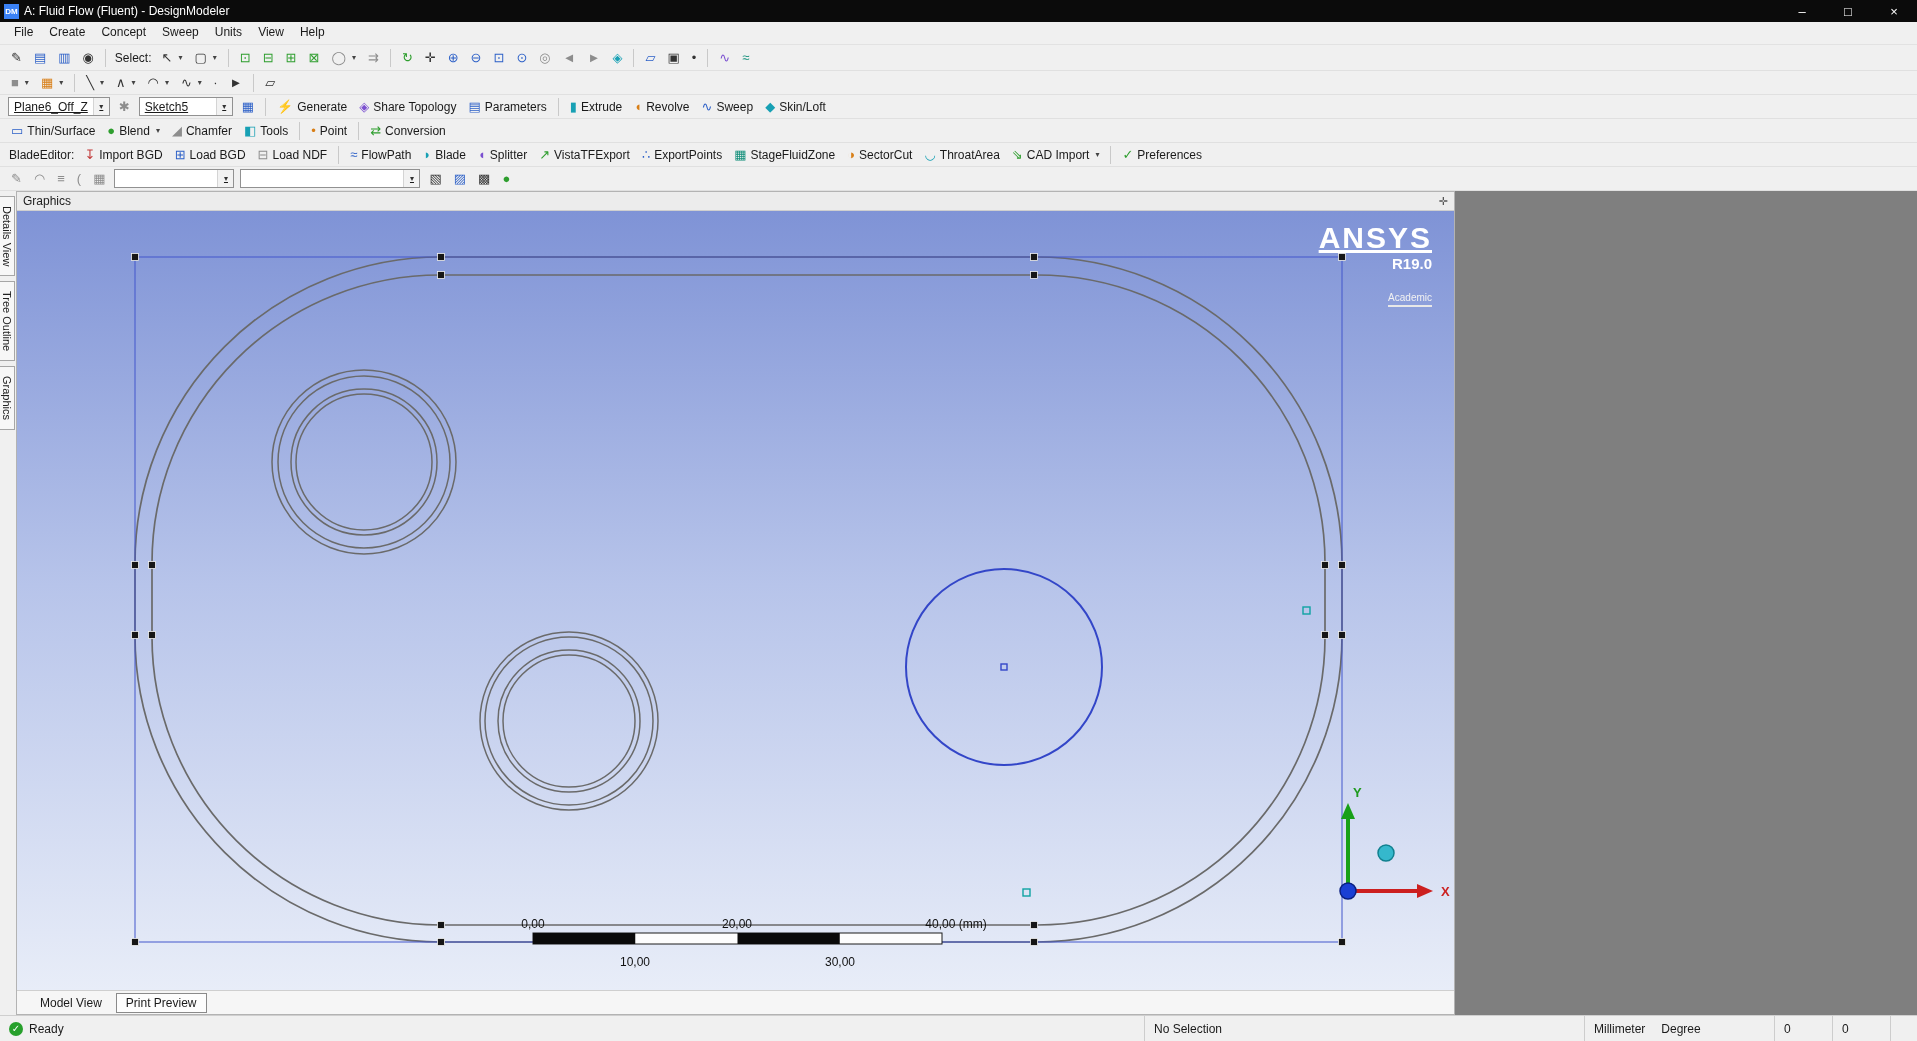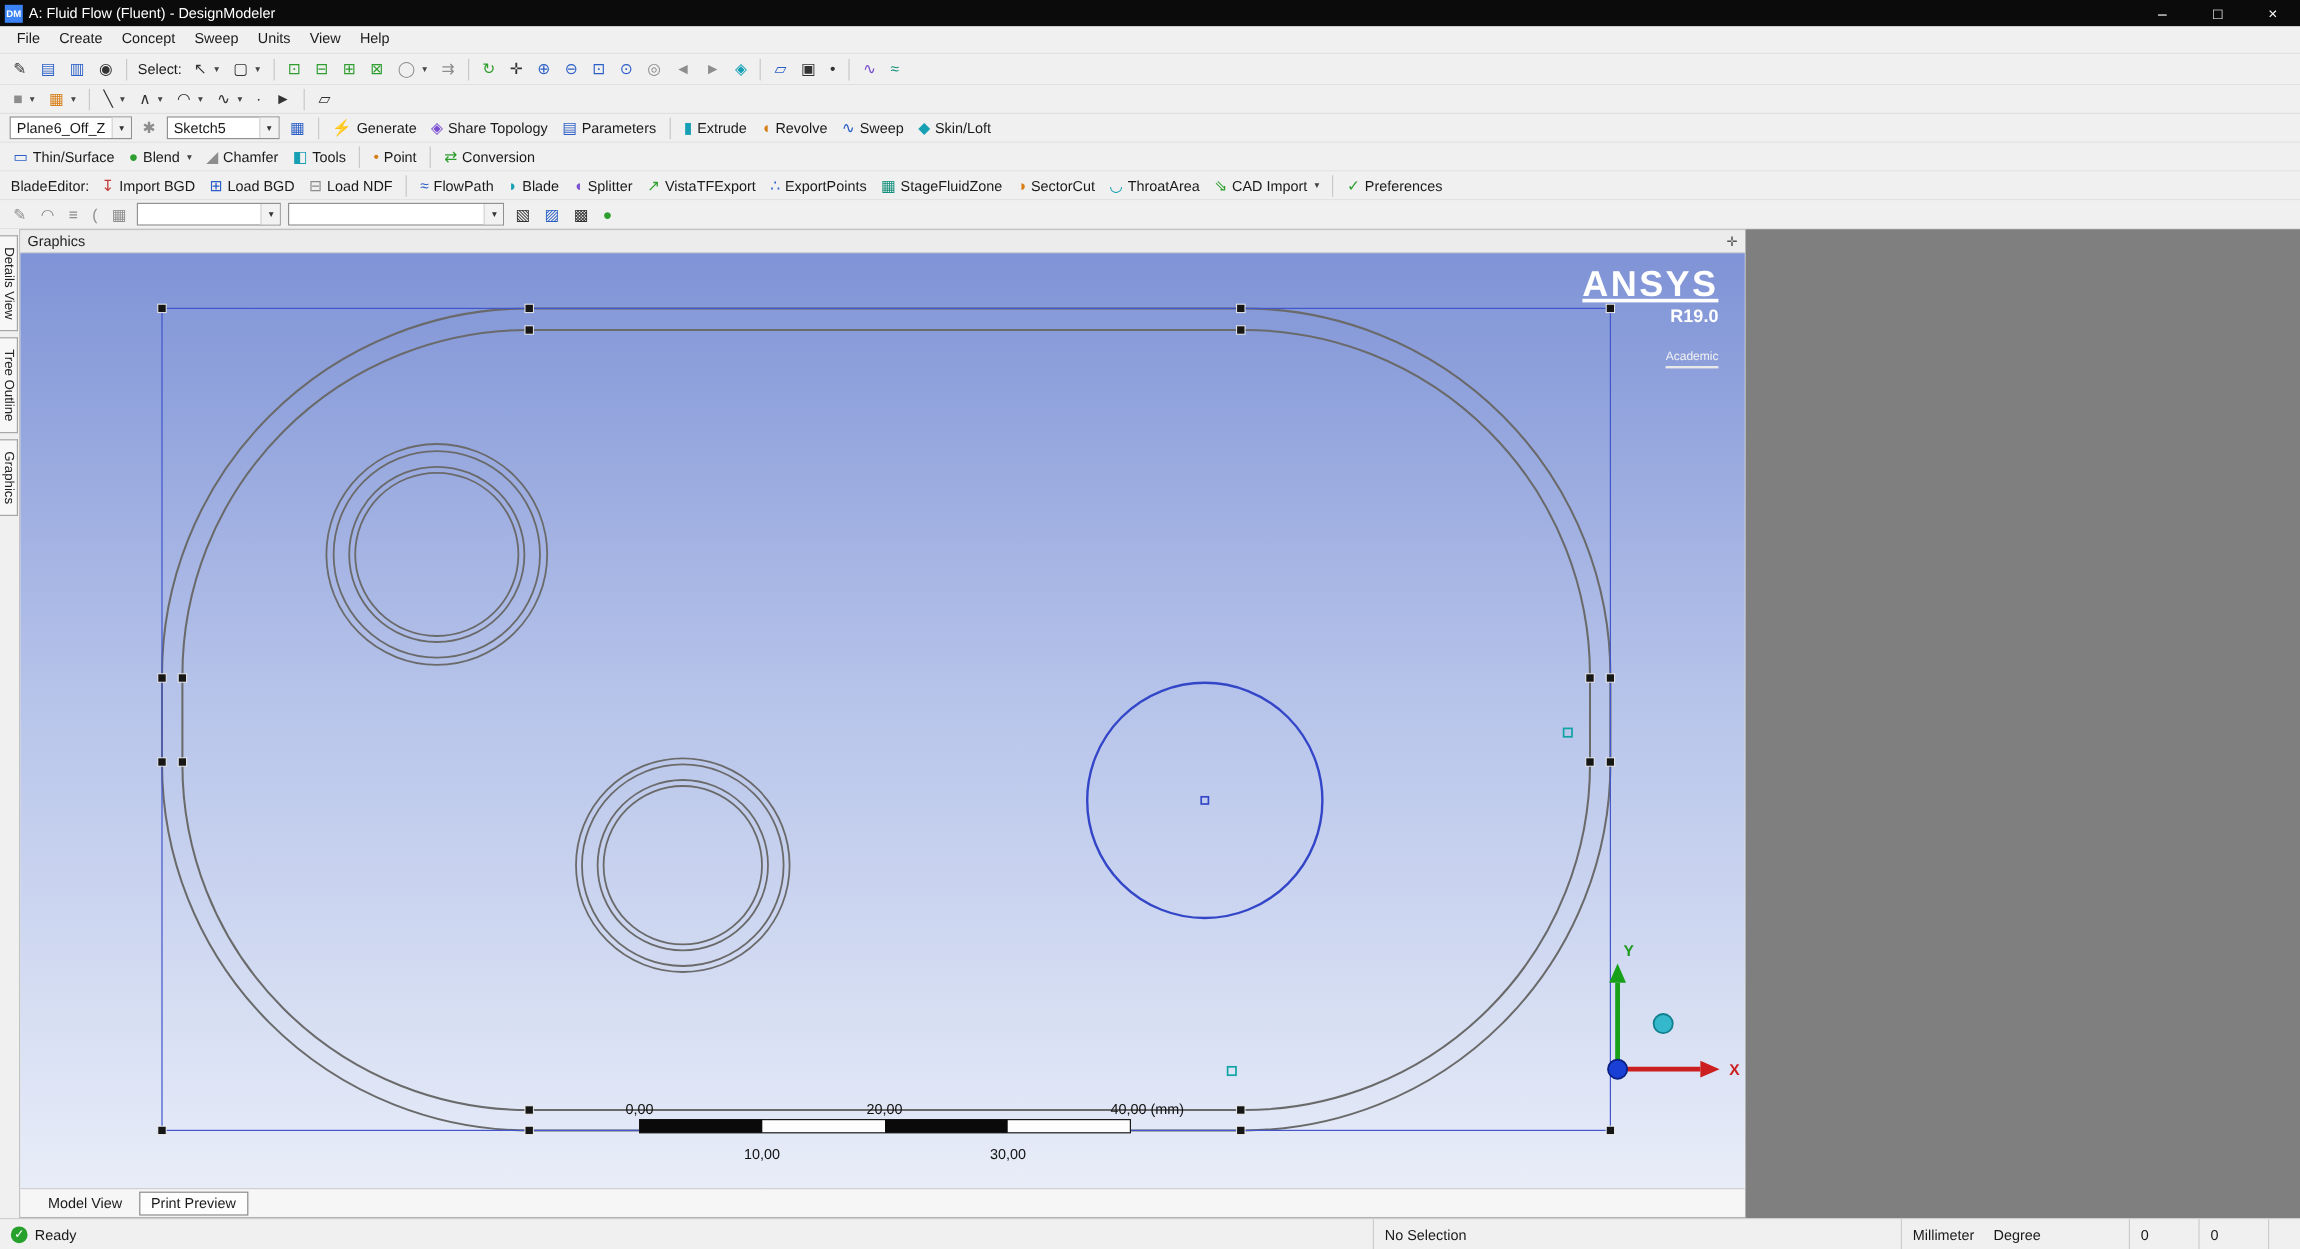--- a/index.html
+++ b/index.html
@@ -28,21 +28,21 @@
   #tb2{top:71px;height:24px;}
   #tb3{top:95px;height:24px;}
   #tb4{top:119px;height:24px;}
   #tb5{top:143px;height:24px;}
   #tb6{top:167px;height:24px;}
   .tbtn{display:inline-flex;align-items:center;gap:4px;height:20px;padding:0 4px;margin:0 1px;
         border:1px solid transparent;background:transparent;font-family:inherit;font-size:12px;color:#1a1a1a;}
   .ic{font-size:13px;line-height:1;display:inline-block;}
   .dd{font-size:8px;color:#444;padding-left:2px;}
   .vsep{width:1px;height:18px;background:#c9c9c9;margin:0 5px;flex:none;}
-  .combo{display:inline-flex;align-items:center;height:19px;background:#fff;border:1px solid #919191;margin:0 3px;}
+  .combo{display:inline-flex;align-items:center;height:19px;background:#fff;border:1px solid #919191;margin:0 3px;text-decoration:underline;}
   .combo .val{padding:0 5px;min-width:76px;text-align:left;}
   .combo .cdd{width:16px;height:100%;display:flex;align-items:center;justify-content:center;
               font-size:8px;color:#333;background:#f2f2f2;border-left:1px solid #d4d4d4;}
   .lbl{padding:0 4px;}
   .c-green{color:#2e9e2e}.c-blue{color:#2b5fc7}.c-cyan{color:#17a0b4}.c-yellow{color:#dd9f00}
   .c-purple{color:#7a4fd0}.c-red{color:#c23b3b}.c-gray{color:#8d8d8d}.c-dark{color:#333}
   .c-teal{color:#128f7a}.c-orange{color:#d87e16}
 
   
   .side-strip{position:absolute;left:0;top:191px;width:16px;height:824px;background:#f0f0f0;}

